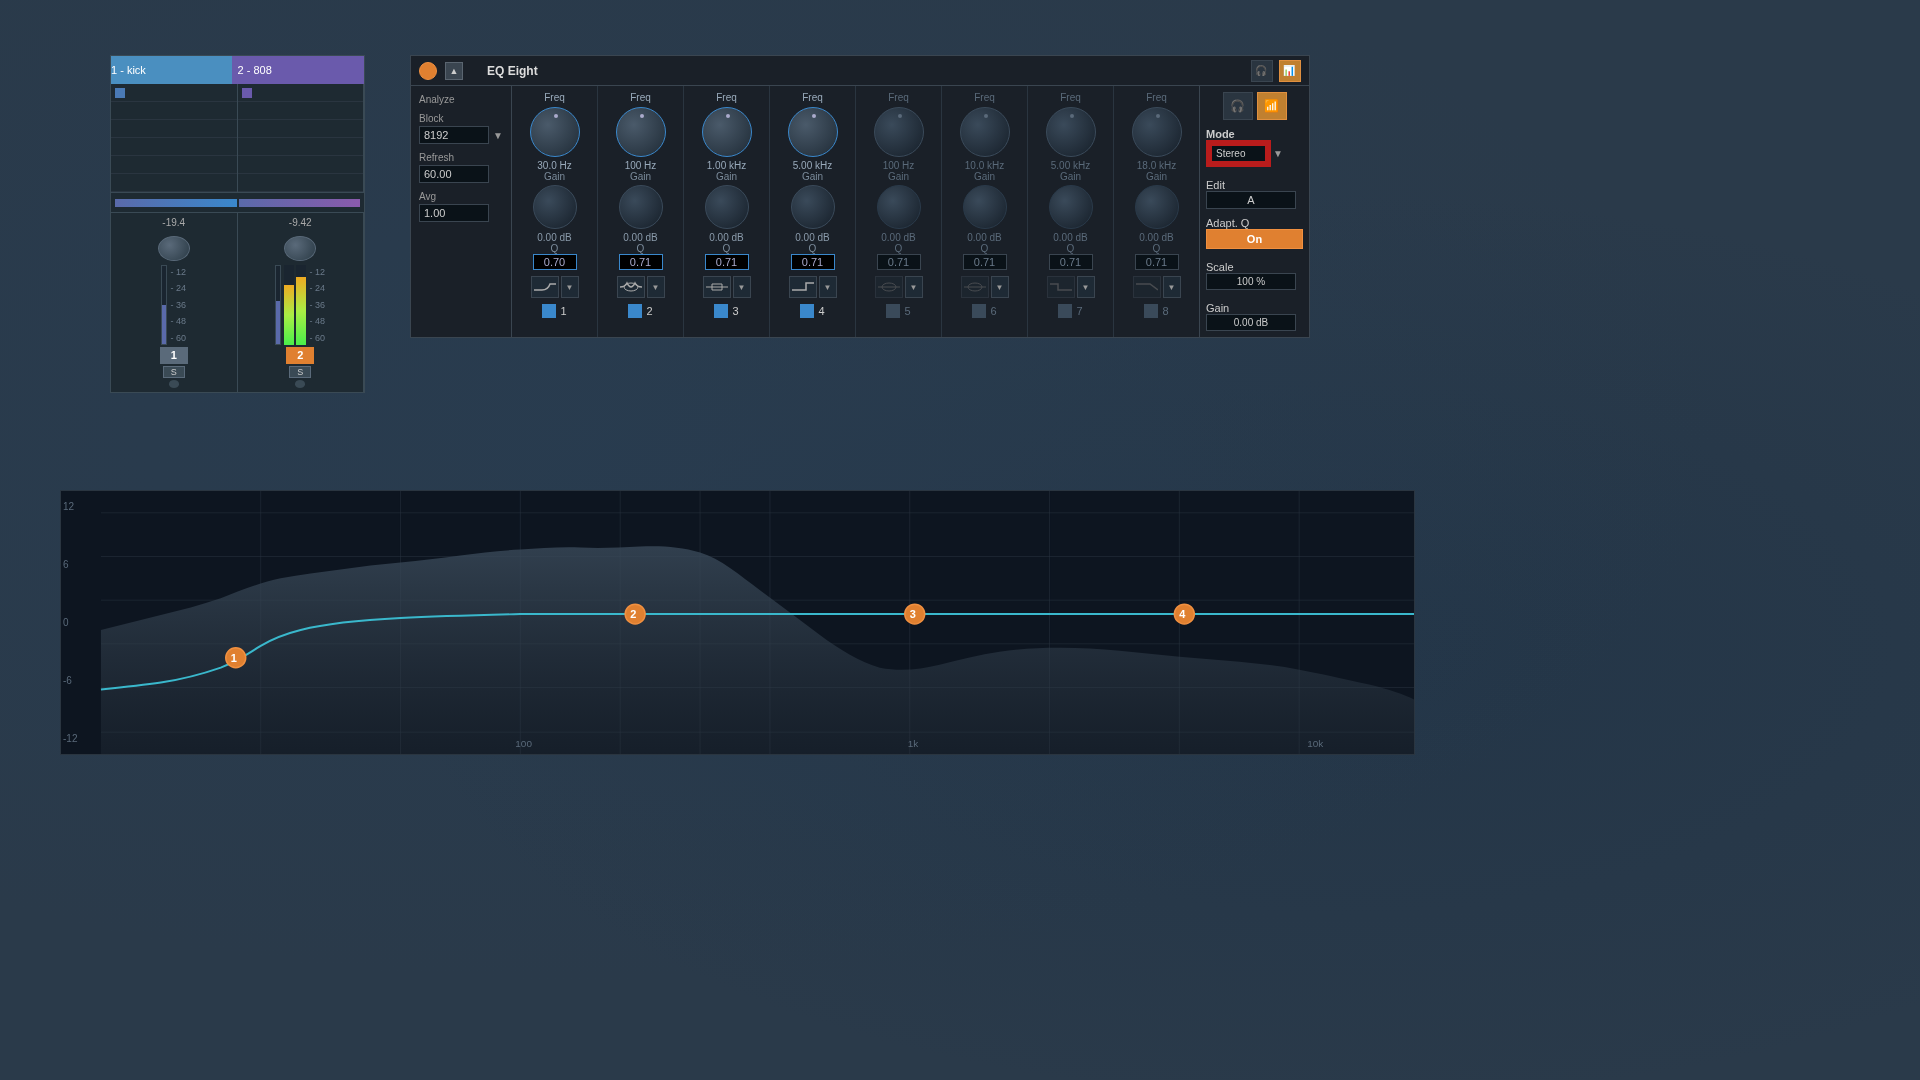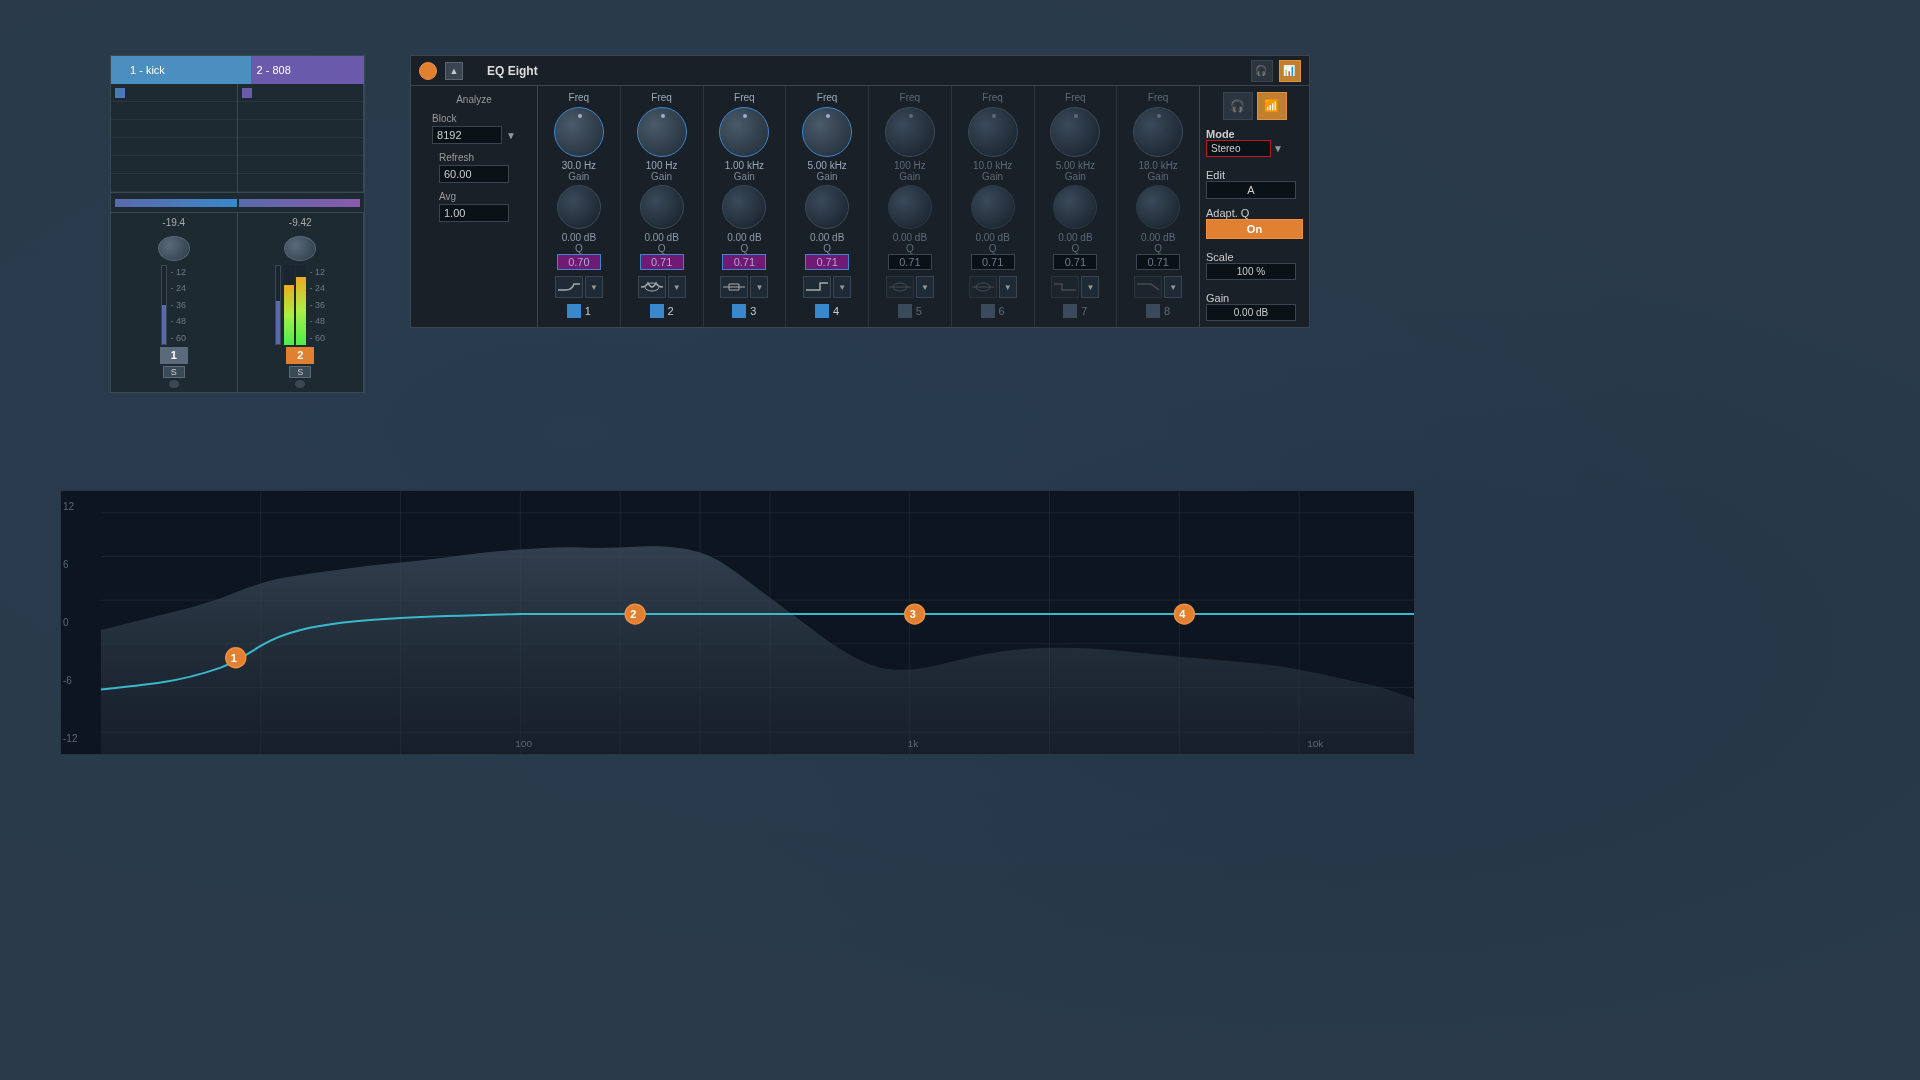--- a/index.html
+++ b/index.html
@@ -27,21 +27,21 @@
     }
     .track-headers {
       display: flex;
       height: 28px;
     }
     .track-header-1 {
       flex: 1;
       background: #4a8fc0;
       color: #fff;
       font-size: 11px;
-      padding: 4px 19px;
+      padding: 4px 0;
       display: flex;
       align-items: center;
     }
     .track-header-2 {
       flex: 1;
       background: #6a5aac;
       color: #fff;
       font-size: 11px;
       padding: 4px 6px;
       display: flex;
@@ -213,27 +213,26 @@
       align-items: center;
       justify-content: center;
       font-size: 10px;
       color: #aaa;
     }
 
     .eq-main {
       display: flex;
     }
     .eq-left-controls {
-      width: 127px;
+      width: 101px;
       padding: 8px;
       border-right: 1px solid #3a4550;
       display: flex;
       flex-direction: column;
       gap: 8px;
-      align-items: center;
     }
     .eq-control-row {
       display: flex;
       flex-direction: column;
       gap: 2px;
     }
     .eq-label {
       font-size: 10px;
       color: #999;
     }
@@ -319,21 +318,21 @@
       font-size: 11px;
       color: #aac;
       background: #0a1218;
       border: 1px solid #3a88cc;
       padding: 1px 6px;
       width: 44px;
       text-align: center;
     }
     .band-q-value-active {
       border-color: #3a88cc;
-      background: #701a75;
+      background: #000000;
     }
     .band-filter-row {
       display: flex;
       align-items: center;
       margin-top: 6px;
       gap: 2px;
     }
     .filter-icon {
       width: 28px;
       height: 22px;
@@ -411,21 +410,21 @@
       color: #ccc;
       font-weight: bold;
     }
     .right-dropdown-row {
       display: flex;
       align-items: center;
       gap: 2px;
     }
     .right-dropdown {
       background: #0a1218;
-      border: 1px solid #b91c1c;
+      border: 6px solid #b91c1c;
       color: #ccc;
       font-size: 10px;
       padding: 2px 4px;
       width: 65px;
     }
     .right-section-label {
       font-size: 11px;
       color: #ccc;
       margin-top: 4px;
     }

